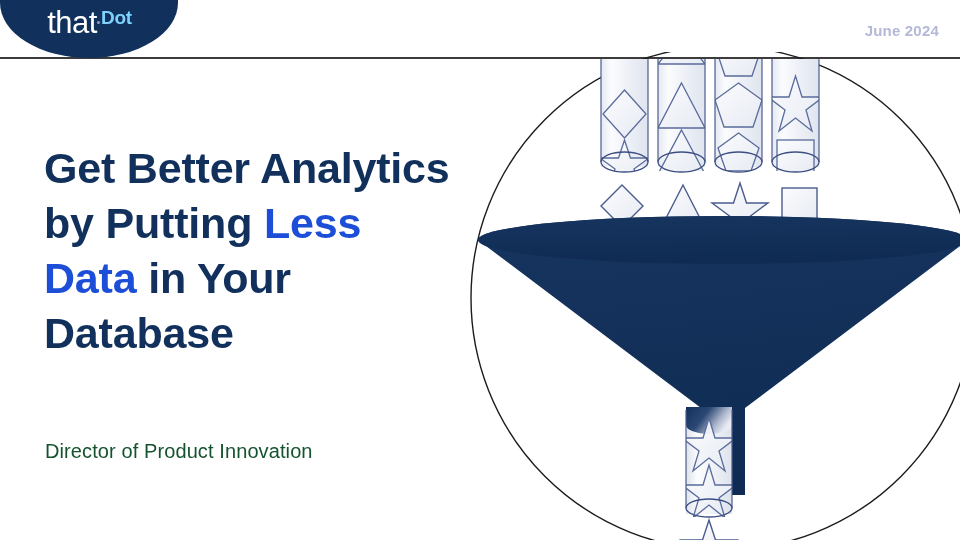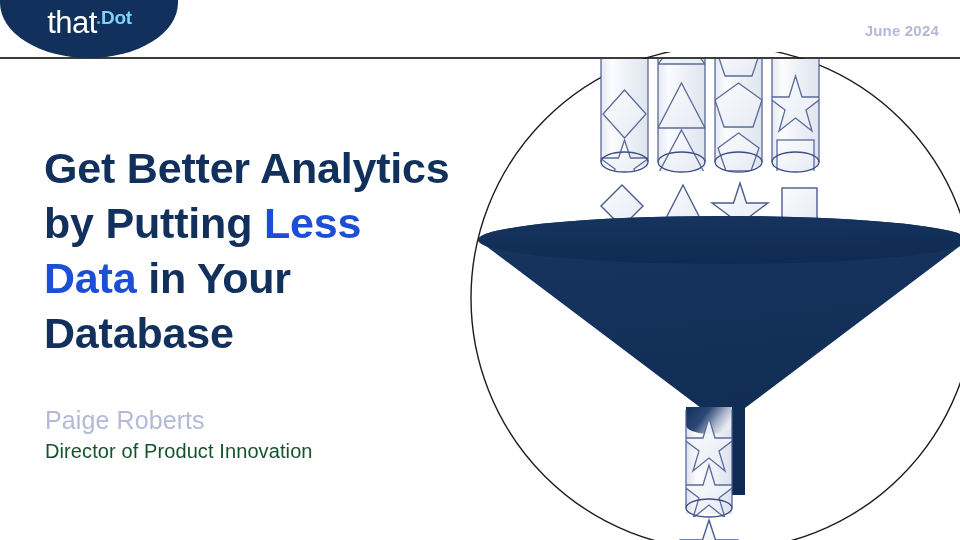--- a/index.html
+++ b/index.html
@@ -147,21 +147,20 @@
 
   <div class="header-date">June 2024</div>
 
   <div class="title">
     <span>Get Better Analytics</span><br>
     <span>by Putting </span><span class="accent">Less</span><br>
     <span class="accent">Data</span><span> in Your</span><br>
     <span>Database</span>
   </div>
 
-  <div class="presenter-name">Paige Roberts</div>
   <div class="presenter-role">Director of Product Innovation</div>
 
   <div class="illustration">
     <svg width="505" height="488" viewBox="0 0 505 488" xmlns="http://www.w3.org/2000/svg">
       <defs>
         <linearGradient id="tubeGrad" x1="0" y1="0" x2="1" y2="0">
           <stop offset="0%" stop-color="#e4e8f1"></stop>
           <stop offset="22%" stop-color="#fbfcfe"></stop>
           <stop offset="55%" stop-color="#eef1f7"></stop>
           <stop offset="100%" stop-color="#dfe4ee"></stop>

